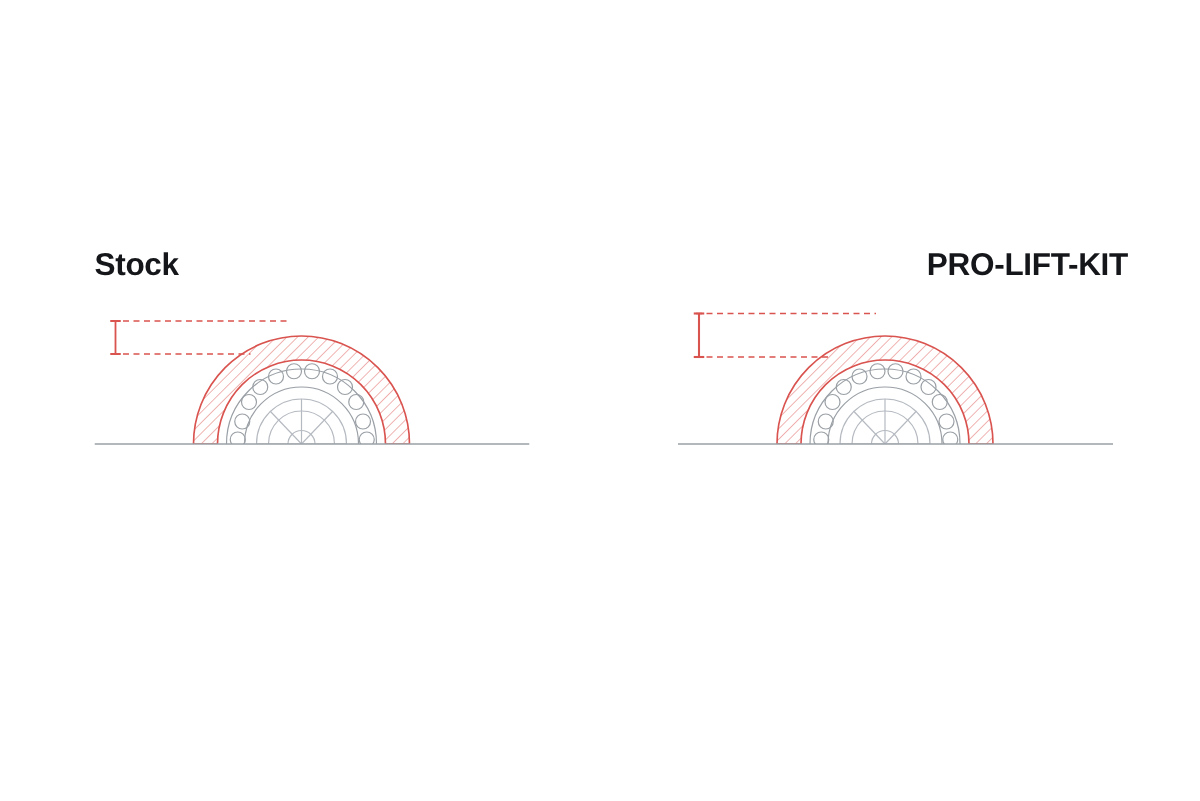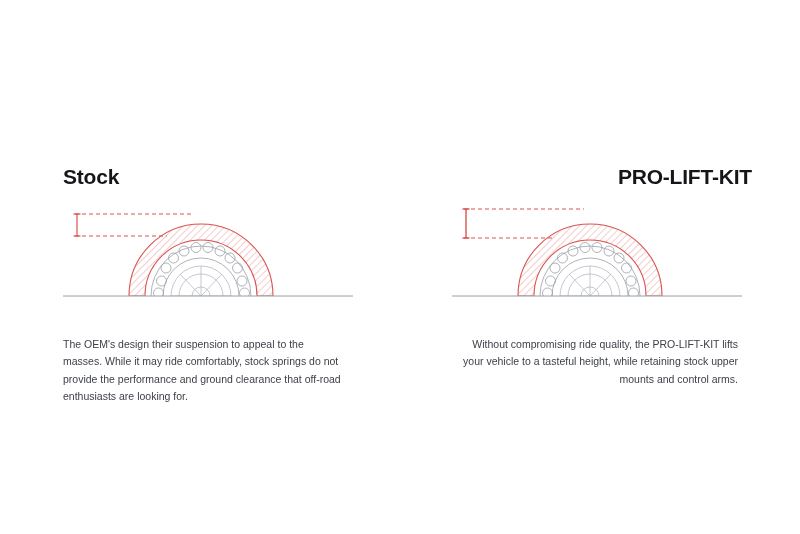--- a/index.html
+++ b/index.html
@@ -120,21 +120,20 @@
         </g>
 
         <g stroke="#d9534f" stroke-width="1.2">
           <line x1="14" y1="10" x2="14" y2="32"></line>
           <line x1="10.5" y1="10" x2="17.5" y2="10"></line>
           <line x1="10.5" y1="32" x2="17.5" y2="32"></line>
         </g>
       </svg>
     </div>
 
-    <p class="panel-body">The OEM's design their suspension to appeal to the masses. While it may ride comfortably, stock springs do not provide the performance and ground clearance that off-road enthusiasts are looking for.</p>
   </div>
 
   <div class="panel panel-right">
     <h2 class="panel-title">PRO-LIFT-KIT</h2>
 
     <div class="figure">
       <svg width="290" height="110" viewBox="0 0 290 110">
         <defs>
           <pattern id="hatchB" width="5" height="5" patternTransform="rotate(45)" patternUnits="userSpaceOnUse">
             <line x1="0" y1="0" x2="0" y2="5" stroke="#d9534f" stroke-width="0.9" opacity="0.65"></line>
@@ -185,16 +184,15 @@
           <line x1="12" y1="34" x2="100" y2="34"></line>
         </g>
         <g stroke="#d9534f" stroke-width="1.4">
           <line x1="14" y1="5" x2="14" y2="34"></line>
           <line x1="10.5" y1="5" x2="17.5" y2="5"></line>
           <line x1="10.5" y1="34" x2="17.5" y2="34"></line>
         </g>
       </svg>
     </div>
 
-    <p class="panel-body">Without compromising ride quality, the PRO-LIFT-KIT lifts your vehicle to a tasteful height, while retaining stock upper mounts and control arms.</p>
   </div>
 
 </div>
 
 </body></html>

